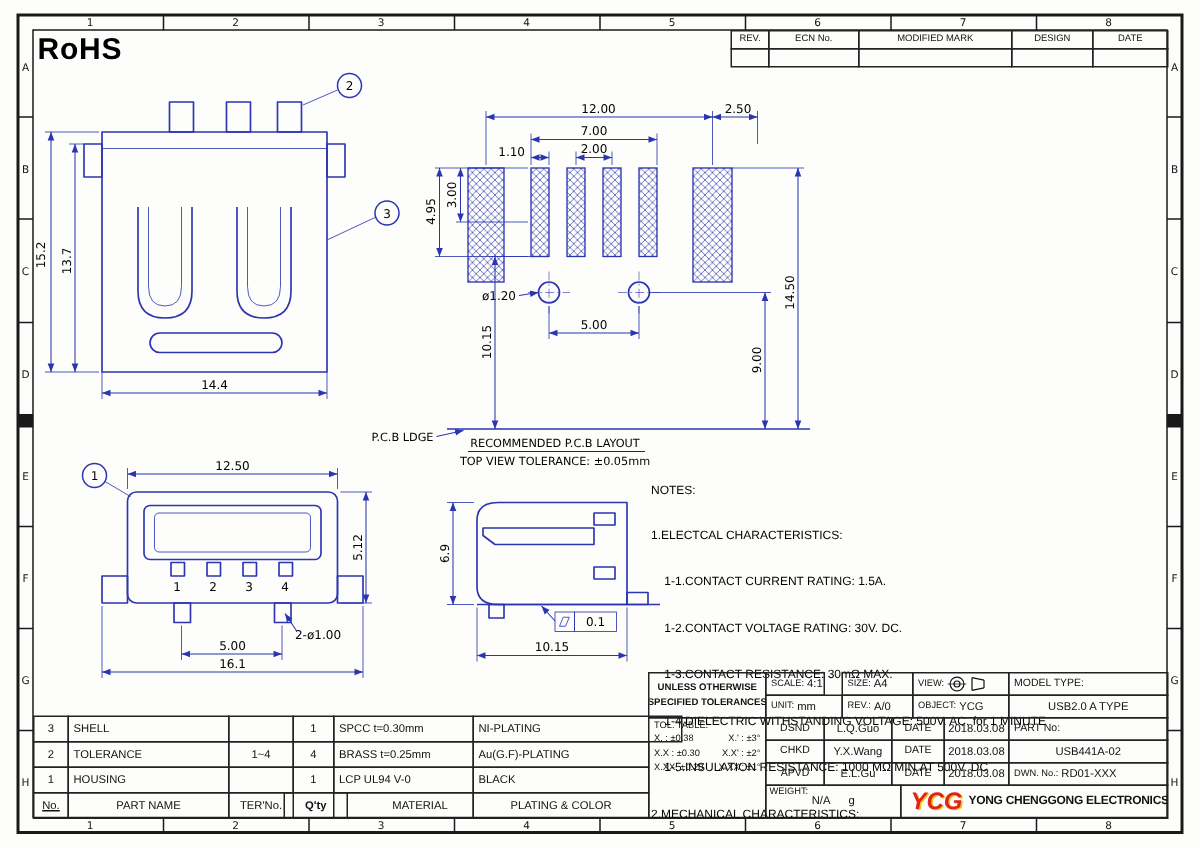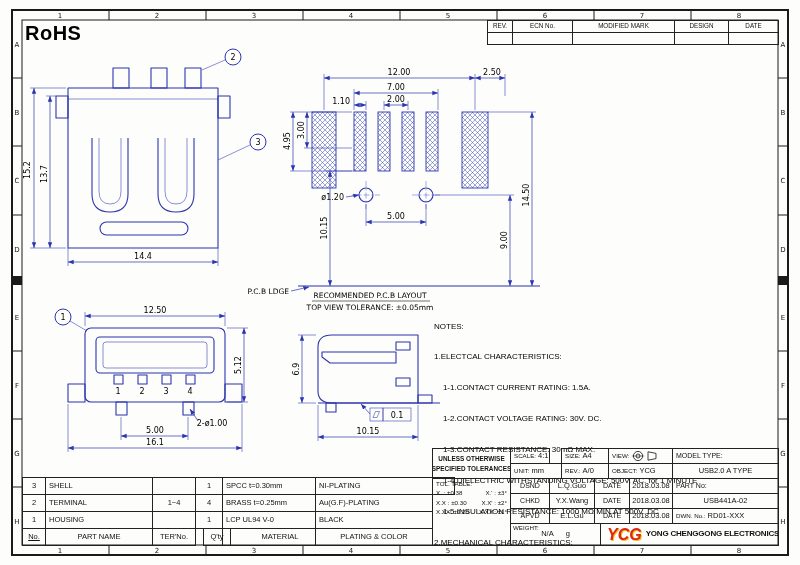--- a/index.html
+++ b/index.html
@@ -287,37 +287,37 @@
 <div>
 
   <div class="cell" style="left:22px;top:477px;width:24px;height:18px;">3</div>
   <div class="cell left" style="left:45px;top:477px;width:108px;height:18px;">SHELL</div>
   <div class="cell" style="left:152px;top:477px;width:44px;height:18px;"></div>
   <div class="cell" style="left:195px;top:477px;width:28px;height:18px;">1</div>
   <div class="cell left" style="left:222px;top:477px;width:94px;height:18px;">SPCC t=0.30mm</div>
   <div class="cell left" style="left:315px;top:477px;width:140px;height:18px;">NI-PLATING</div>
 
   <div class="cell" style="left:22px;top:494px;width:24px;height:18px;">2</div>
-  <div class="cell left" style="left:45px;top:494px;width:108px;height:18px;">TERMINAL</div>
+  <div class="cell left" style="left:45px;top:494px;width:108px;height:18px;">TOLERANCE</div>
   <div class="cell" style="left:152px;top:494px;width:44px;height:18px;">1~4</div>
   <div class="cell" style="left:195px;top:494px;width:28px;height:18px;">4</div>
   <div class="cell left" style="left:222px;top:494px;width:94px;height:18px;">BRASS t=0.25mm</div>
   <div class="cell left" style="left:315px;top:494px;width:118px;height:18px;">Au(G.F)-PLATING</div>
 
   <div class="cell" style="left:22px;top:511px;width:24px;height:18px;">1</div>
   <div class="cell left" style="left:45px;top:511px;width:108px;height:18px;">HOUSING</div>
   <div class="cell" style="left:152px;top:511px;width:44px;height:18px;"></div>
   <div class="cell" style="left:195px;top:511px;width:28px;height:18px;">1</div>
   <div class="cell left" style="left:222px;top:511px;width:94px;height:18px;">LCP UL94 V-0</div>
   <div class="cell left" style="left:315px;top:511px;width:118px;height:18px;">BLACK</div>
 
   <div class="cell" style="left:22px;top:528px;width:24px;height:18px;text-decoration:underline;">No.</div>
   <div class="cell" style="left:45px;top:528px;width:108px;height:18px;">PART NAME</div>
   <div class="cell" style="left:152px;top:528px;width:44px;height:18px;">TER'No.</div>
-  <div class="cell" style="left:203px;top:528px;width:28px;height:18px;">Q'ty</div>
+  <div class="cell" style="left:189px;top:528px;width:43px;height:18px;font-weight:bold;">Q'ty</div>
   <div class="cell" style="left:222px;top:528px;width:94px;height:18px;padding-left:22px;">MATERIAL</div>
   <div class="cell" style="left:315px;top:528px;width:118px;height:18px;">PLATING &amp; COLOR</div>
 </div>
 
 <div>
   <div class="cell unless" style="left:432px;top:448px;width:79px;height:31px;">
     <span>UNLESS OTHERWISE</span>
     <span>SPECIFIED TOLERANCES</span>
   </div>
   <div class="cell tolcell" style="left:432px;top:478px;width:79px;height:68px;">

